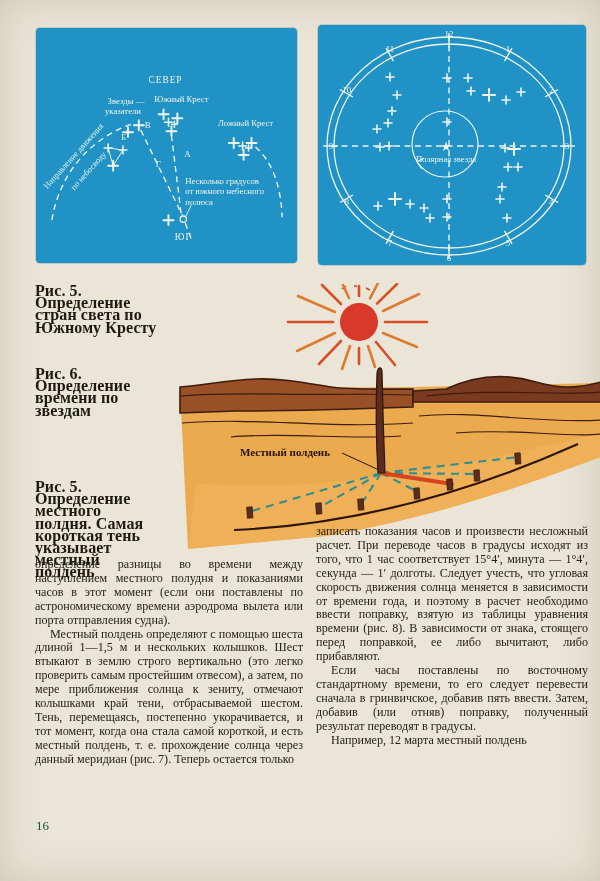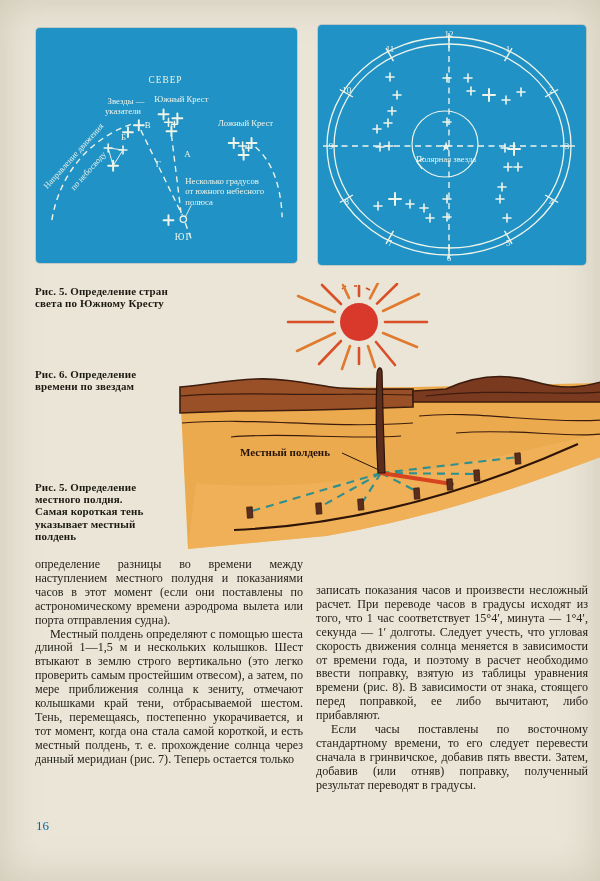--- a/index.html
+++ b/index.html
@@ -12,26 +12,26 @@
   body{width:600px;height:881px;position:relative;background:var(--paper);
        font-family:"Liberation Serif",serif;overflow:hidden;
        box-shadow:inset 0 0 40px rgba(120,110,80,.25)}
   .bluebox{position:absolute;background:var(--blue);border-radius:4px;
        box-shadow:0 0 0 1px rgba(20,80,110,.18)}
   svg{display:block;width:100%;height:100%}
   svg text{fill:var(--diagram-line);font-family:"Liberation Serif",serif}
   .dash{stroke:var(--diagram-line);stroke-width:1.4;fill:none;stroke-dasharray:6 4.5}
   .sline{stroke:var(--diagram-line);fill:none}
   .star{stroke:var(--diagram-line);stroke-linecap:round;fill:none}
-  .cap{position:absolute;font-weight:bold;font-size:11px;line-height:12.2px;
+  .cap{position:absolute;font-weight:bold;font-size:16px;line-height:12.2px;
        color:#1c1a12;letter-spacing:.1px}
   .coltext{position:absolute;font-size:12.1px;line-height:13.9px;color:#24221b;text-align:justify}
   .coltext p{margin:0}
   .coltext p.ind{text-indent:15px}
-  .pagenum{position:absolute;left:36px;top:818px;font-size:13px;color:#0369a1}
+  .pagenum{position:absolute;left:36px;top:818px;font-size:13px;color:#14532d}
   .teal{stroke:var(--teal);stroke-width:2.1;stroke-dasharray:8 6;fill:none}
   .redline{stroke:var(--shadow-red);stroke-width:4;stroke-linecap:round}
   .contour{stroke:var(--outline-dark);stroke-width:1.2;fill:none}
   .peg{fill:var(--peg);stroke:var(--outline-dark);stroke-width:.8}
   .illus-label{font-weight:bold;font-size:11px;fill:#26140a}
 </style>
 </head>
 <body>
 
 <div class="bluebox" style="left:36px;top:28px;width:261px;height:235px">
@@ -218,18 +218,19 @@
 
     <line x1="166" y1="170" x2="203" y2="187" stroke="#26140a" stroke-width="1"></line>
     <text class="illus-label" x="64" y="173">Местный полдень</text>
   </svg>
 </div>
 
 <div id="col-left" class="coltext" style="left:35px;top:558px;width:268px">
     <p>определение разницы во времени между наступлением местного полудня и показаниями часов в этот момент (если они поставлены по астрономическому времени аэродрома вылета или порта отправления судна).</p>
     <p class="ind">Местный полдень определяют с помощью шеста длиной 1—1,5 м и нескольких колышков. Шест втыкают в землю строго вертикально (это легко проверить самым простейшим отвесом), а затем, по мере приближения солнца к зениту, отмечают колышками край тени, отбрасываемой шестом. Тень, перемещаясь, постепенно укорачивается, и тот момент, когда она стала самой короткой, и есть местный полдень, т. е. прохождение солнца через данный меридиан (рис. 7). Теперь остается только</p>
   </div>
-<div id="col-right" class="coltext" style="left:316px;top:584px;width:272px">
+<div id="col-right" class="coltext" style="left:316px;top:525px;width:272px">
     <p>записать показания часов и произвести несложный расчет. При переводе часов в градусы исходят из того, что 1 час соответствует 15°4′, минута — 1°4′, секунда — 1′ долготы. Следует учесть, что угловая скорость движения солнца меняется в зависимости от времени года, и поэтому в расчет необходимо ввести поправку, взятую из таблицы уравнения времени (рис. 8). В зависимости от знака, стоящего перед поправкой, ее либо вычитают, либо прибавляют.</p>
     <p class="ind">Если часы поставлены по восточному стандартному времени, то его следует перевести сначала в гринвичское, добавив пять ввести. Затем, добавив (или отняв) поправку, полученный результат переводят в градусы.</p>
+    <p class="ind">Например, 12 марта местный полдень</p>
   </div>
 
 <div class="pagenum">16</div>
 
 </body></html>

